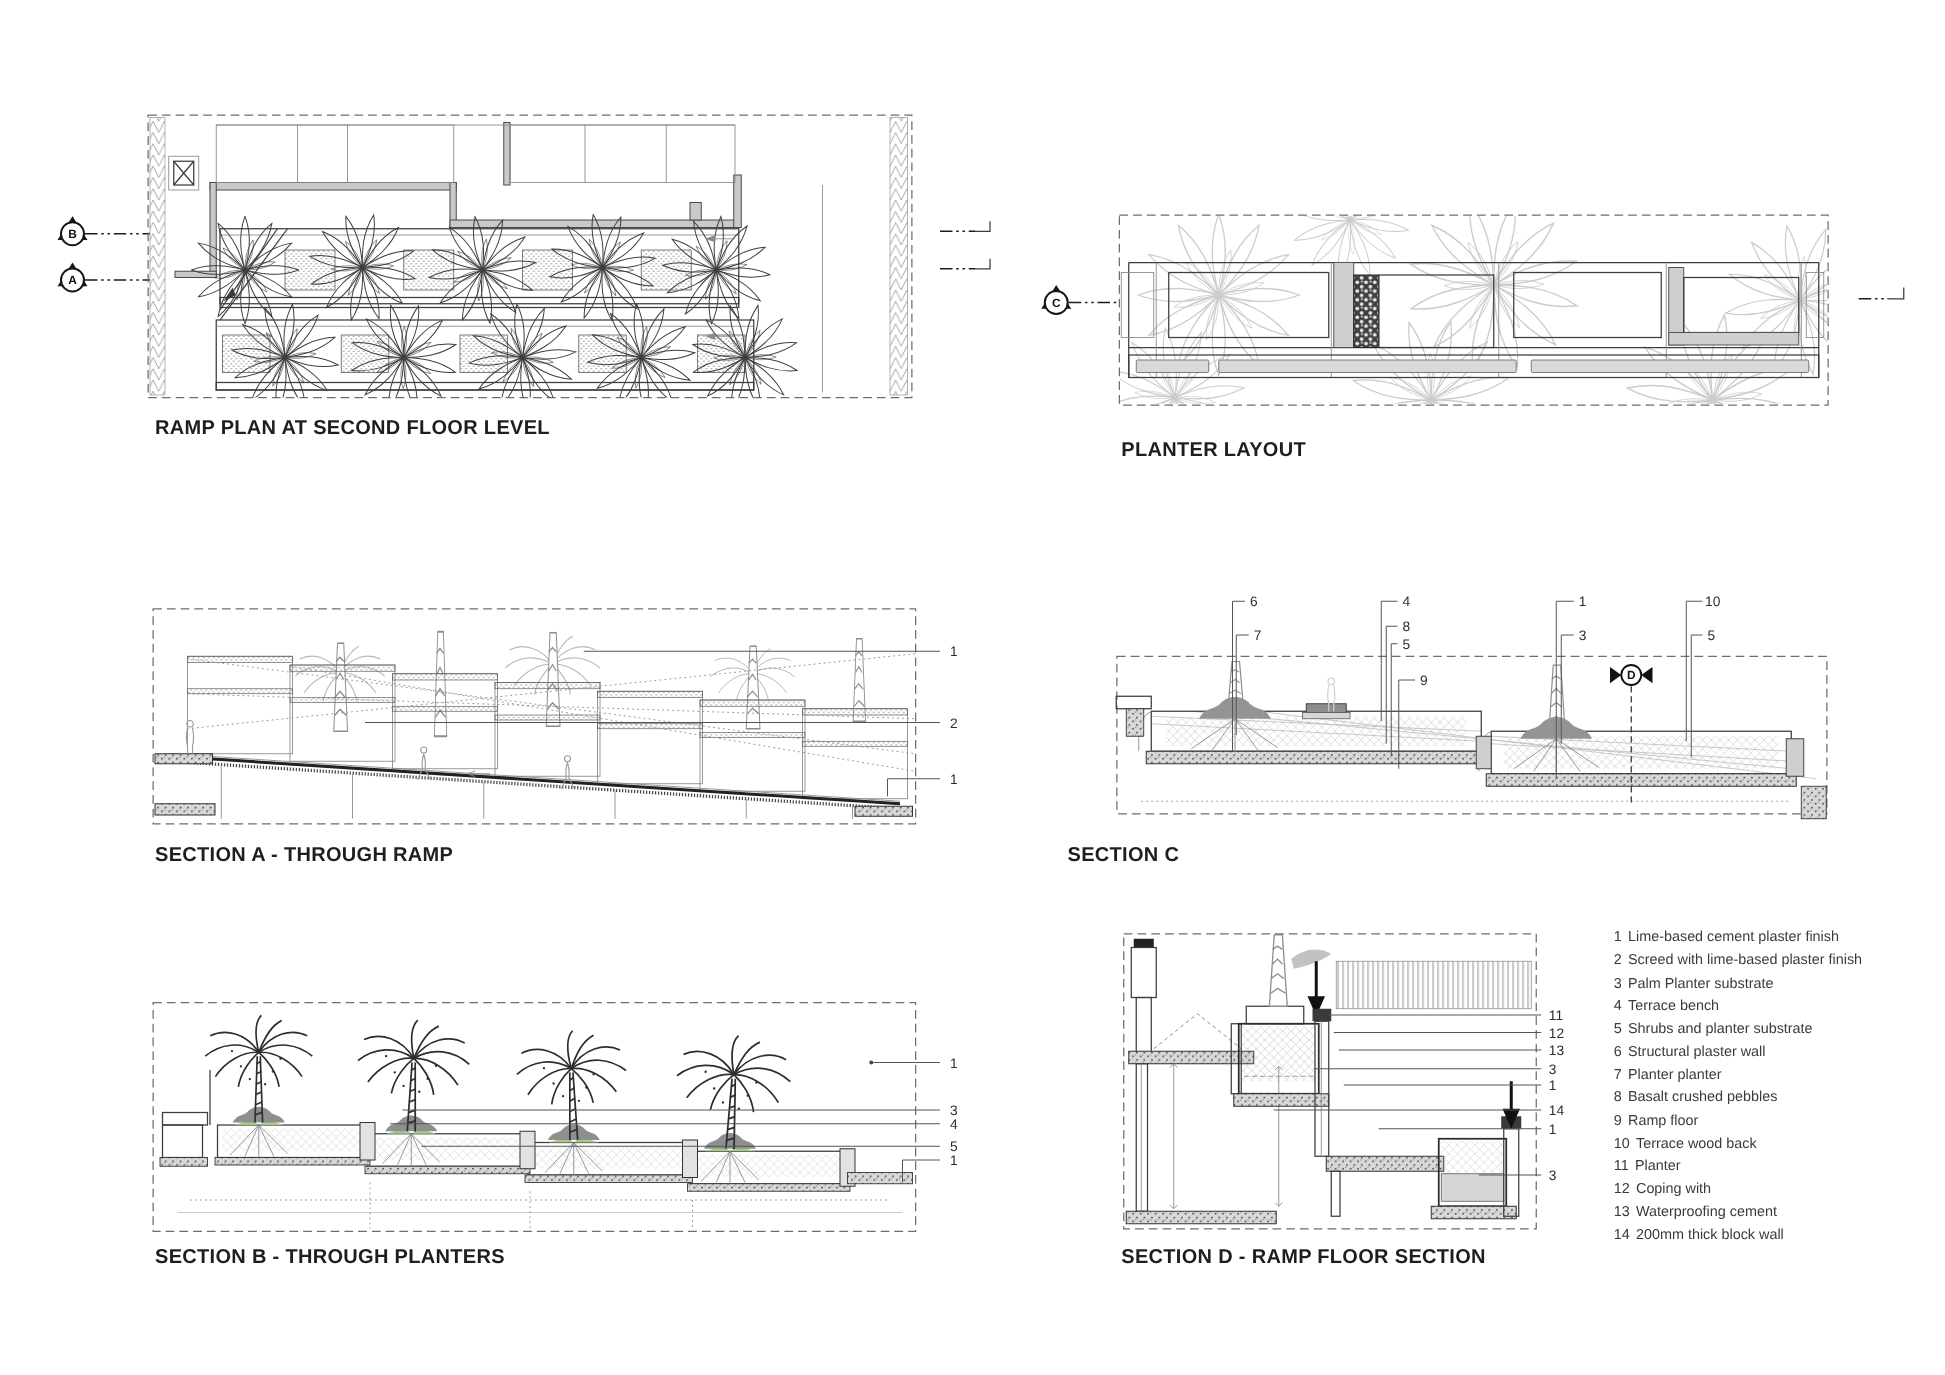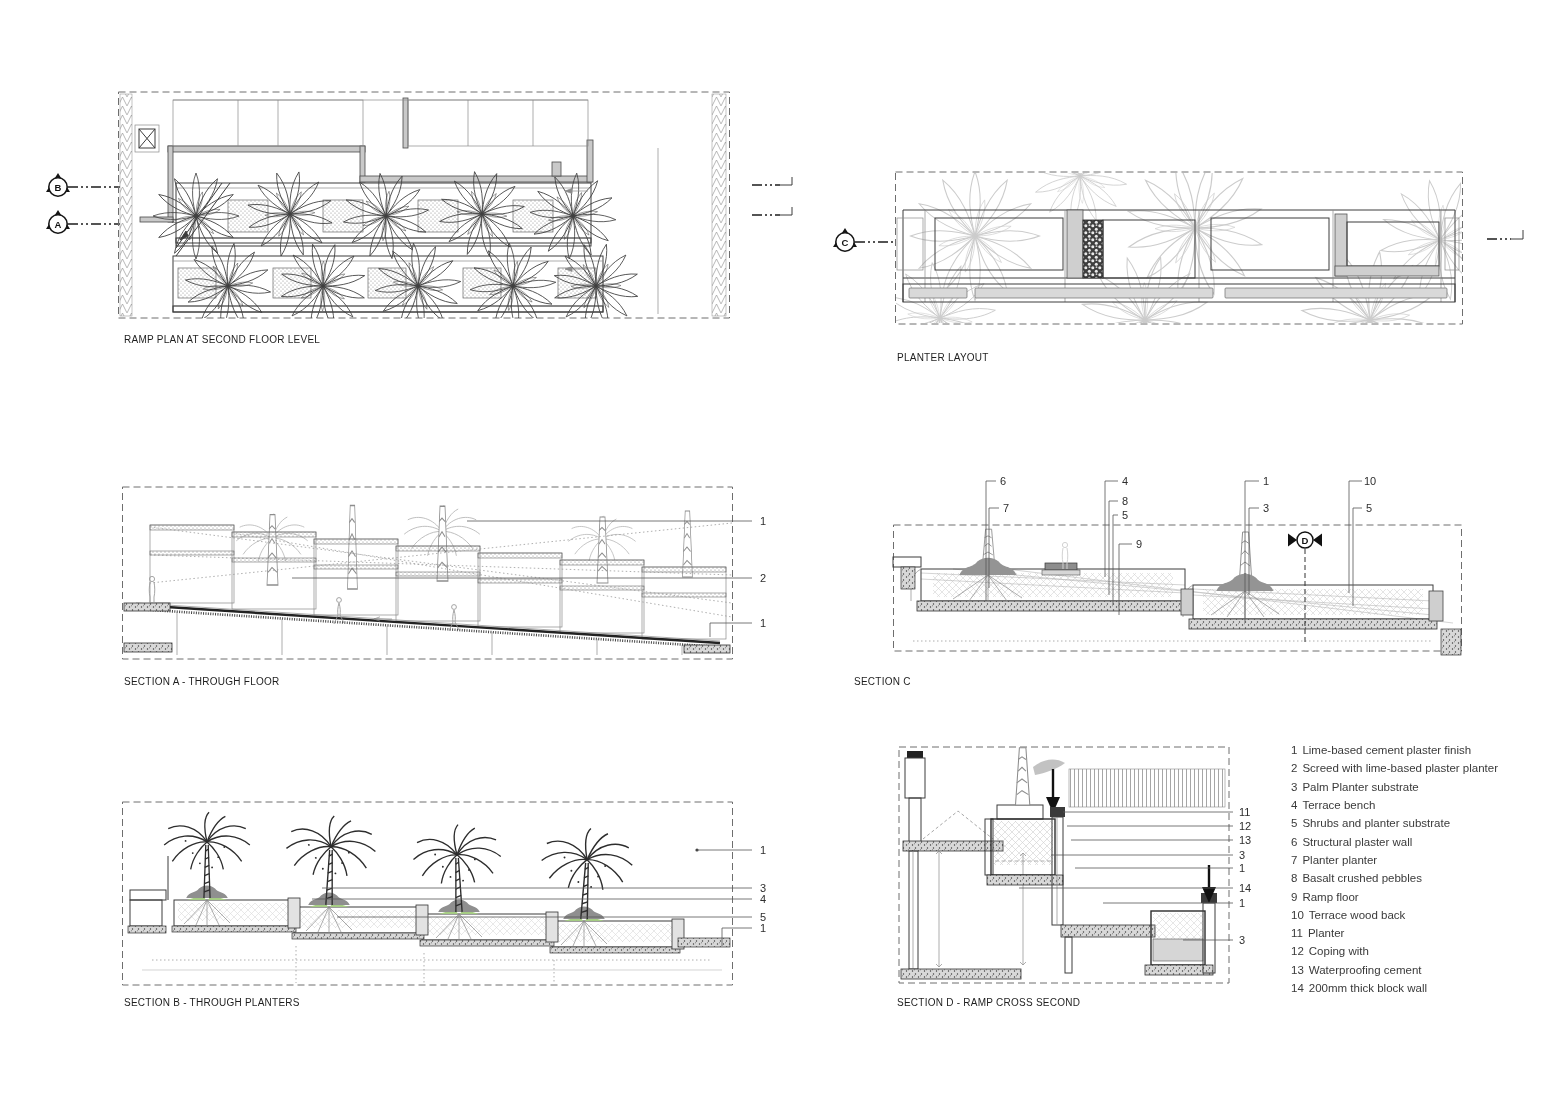--- a/index.html
+++ b/index.html
@@ -1,19 +1,19 @@
 <!DOCTYPE html>
 <html><head>
 <meta charset="utf-8">
 <style>
   html,body{margin:0;padding:0;background:#fff;}
   .sheet{position:relative;width:1556px;height:1100px;background:#ffffff;
          font-family:"Liberation Sans",sans-serif;overflow:hidden;}
   .abs{position:absolute;}
-  .title{font-size:10px;font-weight:normal;color:#1e1e1e;letter-spacing:.25px;white-space:nowrap;}
+  .title{font-size:16px;font-weight:bold;color:#1e1e1e;letter-spacing:.25px;white-space:nowrap;}
   .legend{font-size:11.5px;color:#3a3a3a;}
   .legend .row{display:flex;gap:5px;height:18.3px;align-items:center;white-space:nowrap;}
   svg{display:block;overflow:visible;}
   svg text{font-family:"Liberation Sans",sans-serif;fill:#333;}
   .ln{stroke:#3c3c3c;fill:none;stroke-width:1;}
   .ln2{stroke:#2c2c2c;fill:none;stroke-width:1.4;}
   .thin{stroke:#8a8a8a;fill:none;stroke-width:.7;}
   .faint{stroke:#c2c2c2;fill:none;stroke-width:.7;}
   .dash{stroke:#6e6e6e;fill:none;stroke-width:1;stroke-dasharray:7 4;}
   .dotted{stroke:#9a9a9a;fill:none;stroke-width:.8;stroke-dasharray:1.5 2.5;}
@@ -562,33 +562,33 @@
     <text class="num" x="346" y="118">3</text>
     <text class="num" x="346" y="131">1</text>
     <text class="num" x="346" y="151">14</text>
     <text class="num" x="346" y="166">1</text>
     <text class="num" x="346" y="203">3</text>
   </g>
 </svg>
 
 <div class="abs title" style="left:124px;top:334px">RAMP PLAN AT SECOND FLOOR LEVEL</div>
 <div class="abs title" style="left:897px;top:352px">PLANTER LAYOUT</div>
-<div class="abs title" style="left:124px;top:676px">SECTION A - THROUGH FLOOR</div>
+<div class="abs title" style="left:124px;top:676px">SECTION A - THROUGH RAMP</div>
 <div class="abs title" style="left:854px;top:676px">SECTION C</div>
 <div class="abs title" style="left:124px;top:997px">SECTION B - THROUGH PLANTERS</div>
-<div class="abs title" style="left:897px;top:997px">SECTION D - RAMP CROSS SECOND</div>
+<div class="abs title" style="left:897px;top:997px">SECTION D - RAMP FLOOR SECTION</div>
 
 <div class="abs legend" style="left:1291px;top:741px;width:230px">
   <div class="row">
         <span>1</span>
         <span>Lime-based cement plaster finish</span>
       </div>
   <div class="row">
         <span>2</span>
-        <span>Screed with lime-based plaster planter</span>
+        <span>Screed with lime-based plaster finish</span>
       </div>
   <div class="row">
         <span>3</span>
         <span>Palm Planter substrate</span>
       </div>
   <div class="row">
         <span>4</span>
         <span>Terrace bench</span>
       </div>
   <div class="row">

